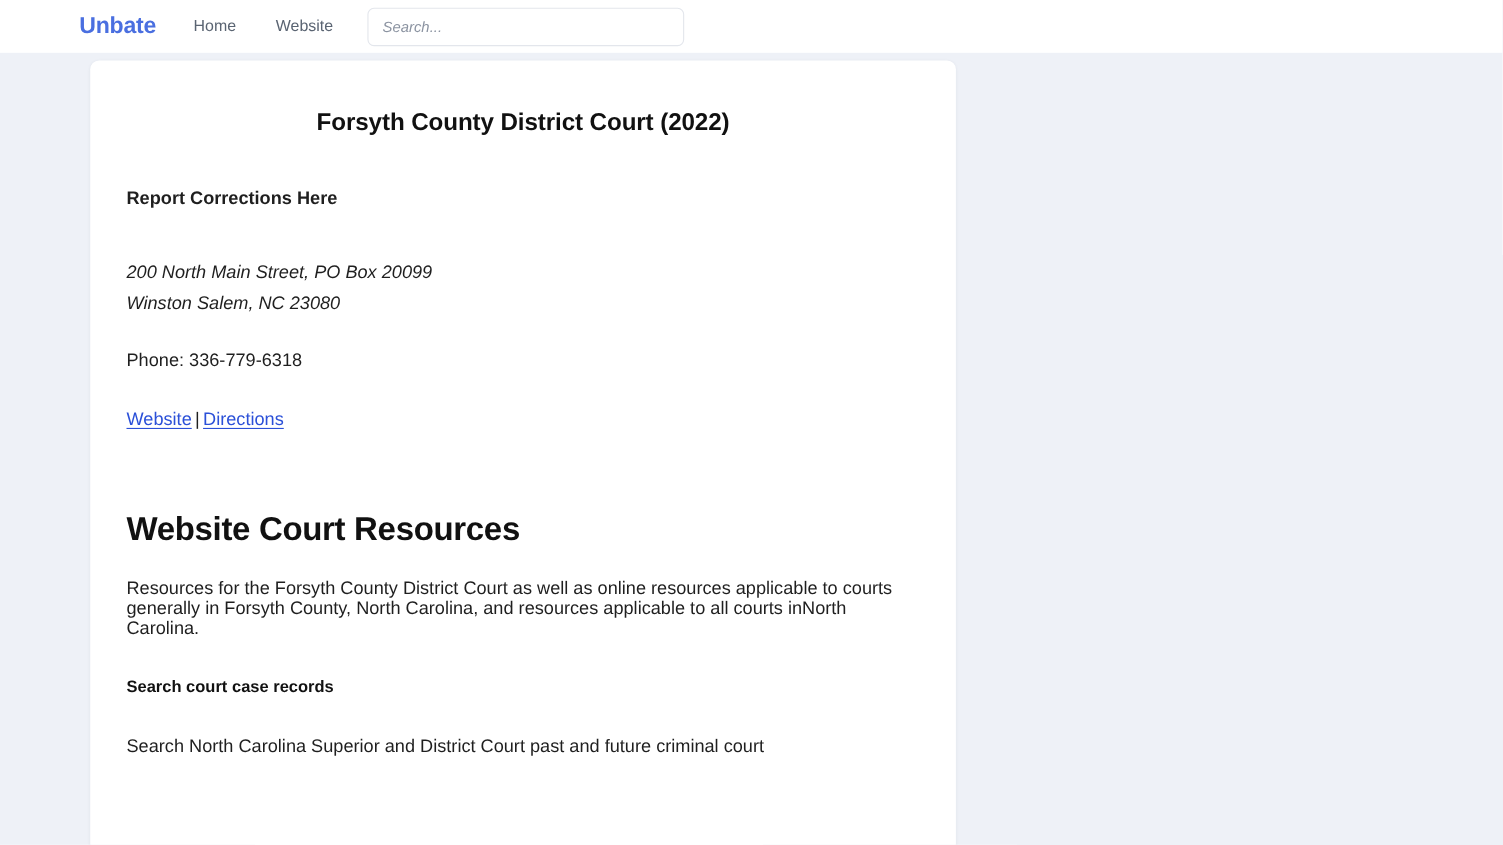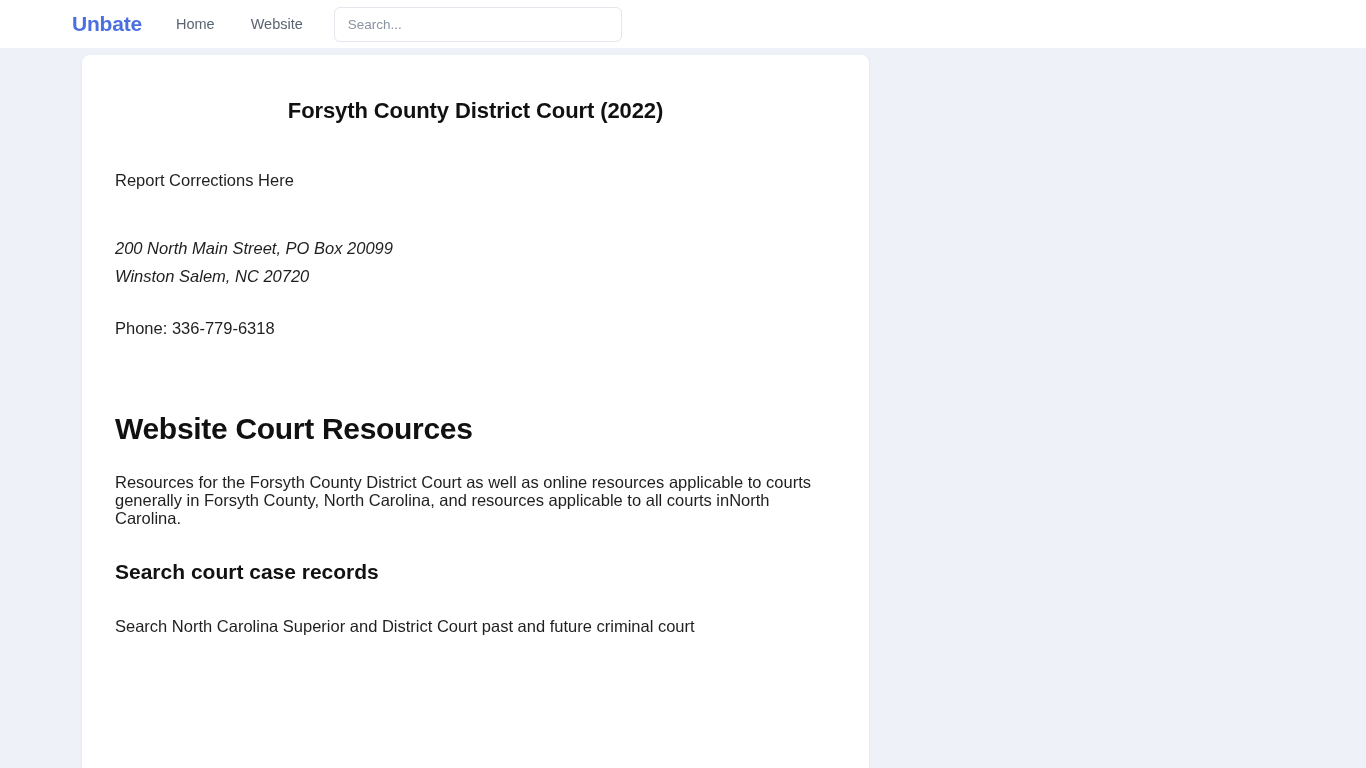--- a/index.html
+++ b/index.html
@@ -58,20 +58,21 @@
     width: 100%;
     height: 100%;
     border: 1px solid #e3e6ec;
     border-radius: 6px;
     background: #ffffff;
     padding: 0 13px;
     font-size: 13.5px;
     font-family: "Liberation Sans", sans-serif;
     color: #333a45;
     outline: none;
+    font-style: italic;
   }
   .search-input::placeholder { color: #8b93a1; }
 
   
   .page {
     position: relative;
     height: 560px;
   }
   .card {
     position: absolute;
@@ -95,21 +96,21 @@
     letter-spacing: -0.1px;
   }
 
   .body-text {
     font-size: 16.5px;
     line-height: 28px;
     color: #1f1f1f;
     margin: 0;
   }
 
-  .block-report { margin-top: 42px; }
+  .block-report { margin-top: 42px; font-weight: bold; }
   .block-address { margin-top: 40px; font-style: italic; }
   .block-phone  { margin-top: 24px; }
   .block-links  { margin-top: 25px; }
 
   .link {
     color: #2b50d8;
     text-decoration: underline;
     text-underline-offset: 3px;
     cursor: pointer;
   }
@@ -127,21 +128,21 @@
   .section-para {
     margin: 27px 0 0 0;
     font-size: 16.5px;
     line-height: 18px;
     color: #1f1f1f;
     max-width: 705px;
   }
 
   .sub-heading {
     margin: 31px 0 16px 0;
-    font-size: 21px;
+    font-size: 15px;
     font-weight: 700;
     color: #111111;
     line-height: 28px;
   }
 
   .resource-link-row { margin-top: 26px; }
   .resource-link {
     font-size: 17px;
     color: #2b50d8;
     text-decoration: underline;
@@ -175,27 +176,30 @@
 
 <div class="page">
   <div class="card">
 
     <h1 class="court-title">Forsyth County District Court (2022)</h1>
 
     <p class="body-text block-report">Report Corrections Here</p>
 
     <div class="block-address">
       <div class="body-text">200 North Main Street, PO Box 20099</div>
-      <div class="body-text">Winston Salem, NC 20720</div>
+      <div class="body-text">Winston Salem, NC 23080</div>
     </div>
 
     <div class="block-phone">
       <div class="body-text">Phone: 336-779-6318</div>
     </div>
 
+    <div class="body-text block-links">
+      <a class="link" href="#">Website</a><span class="sep">|</span><a class="link" href="#">Directions</a>
+    </div>
 
     <h2 class="section-heading">Website Court Resources</h2>
 
     <p class="section-para">Resources for the Forsyth County District Court as well as online resources applicable to courts generally in Forsyth County, North Carolina, and resources applicable to all courts inNorth Carolina.</p>
 
     <p class="sub-heading">Search court case records</p>
 
 
     <p class="resource-desc">Search North Carolina Superior and District Court past and future criminal court</p>
 

